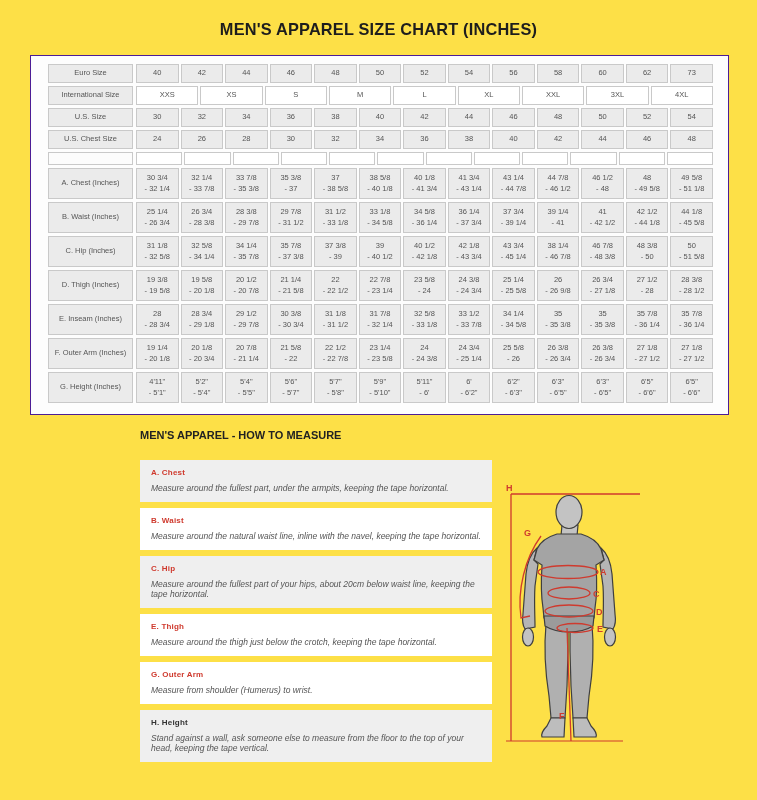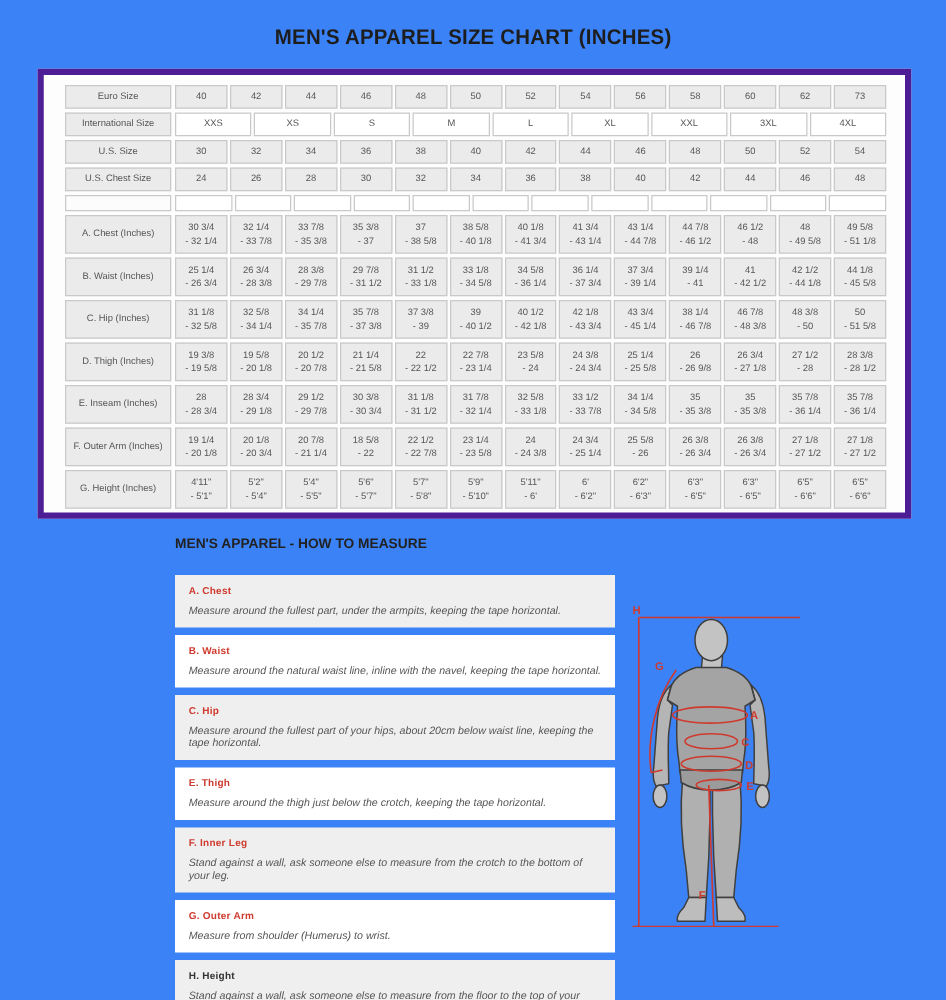--- a/index.html
+++ b/index.html
@@ -1,26 +1,26 @@
 <!DOCTYPE html>
 <html><head>
 <meta charset="utf-8">
 <style>
   * { margin:0; padding:0; box-sizing:border-box; }
   html,body { width:757px; height:800px; background:#fff; font-family:"Liberation Sans", sans-serif; overflow:hidden; }
-  #stage { position:relative; width:757px; height:800px; background:#3b82f6; }
+  #stage { position:relative; width:757px; height:800px; background:#fde047; }
 
   
   .main-title { position:absolute; top:20px; left:0; width:100%; text-align:center;
     font-size:17px; font-weight:700; color:#1d1d1d; letter-spacing:.2px;
     transform:scaleX(.96); }
 
   
   .chart-box { position:absolute; left:30px; top:55px; width:699px; height:360px;
-    border:5px solid #4c1d95; background:#fdfdfd; padding:8px 14px 8px 17px; }
+    border:1px solid #4c1d95; background:#fdfdfd; padding:8px 14px 8px 17px; }
   .srow { display:flex; margin-bottom:3px; }
   .cell { border:1px solid #c9c9c9; background:#ebebeb; display:flex; flex-direction:column;
     align-items:center; justify-content:center; font-size:7.5px; color:#555; text-align:center;
     line-height:1.35; }
   .label-cell { width:85px; flex:none; margin-right:2px; background:#ebebeb; }
   .data-cell { flex:1; margin:0 1px; }
   .srow.short .cell { height:19px; }
   .srow.tall  .cell { height:31px; }
   .srow.tiny  .cell { height:13px; }
   .srow.white .data-cell { background:#ffffff; }
@@ -408,21 +408,21 @@
           </div>
           <div class="cell data-cell">
             <div>20 1/8</div>
             <div>- 20 3/4</div>
           </div>
           <div class="cell data-cell">
             <div>20 7/8</div>
             <div>- 21 1/4</div>
           </div>
           <div class="cell data-cell">
-            <div>18 5/8</div>
+            <div>21 5/8</div>
             <div>- 22</div>
           </div>
           <div class="cell data-cell">
             <div>22 1/2</div>
             <div>- 22 7/8</div>
           </div>
           <div class="cell data-cell">
             <div>23 1/4</div>
             <div>- 23 5/8</div>
           </div>
@@ -524,24 +524,20 @@
         <div class="htm-head red">B. Waist</div>
         <div class="htm-text">Measure around the natural waist line, inline with the navel, keeping the tape horizontal.</div>
       </div>
       <div class="htm-sec shaded">
         <div class="htm-head red">C. Hip</div>
         <div class="htm-text">Measure around the fullest part of your hips, about 20cm below waist line, keeping the tape horizontal.</div>
       </div>
       <div class="htm-sec">
         <div class="htm-head red">E. Thigh</div>
         <div class="htm-text">Measure around the thigh just below the crotch, keeping the tape horizontal.</div>
-      </div>
-      <div class="htm-sec shaded">
-        <div class="htm-head red">F. Inner Leg</div>
-        <div class="htm-text">Stand against a wall, ask someone else to measure from the crotch to the bottom of your leg.</div>
       </div>
       <div class="htm-sec">
         <div class="htm-head red">G. Outer Arm</div>
         <div class="htm-text">Measure from shoulder (Humerus) to wrist.</div>
       </div>
       <div class="htm-sec shaded">
         <div class="htm-head dark">H. Height</div>
         <div class="htm-text">Stand against a wall, ask someone else to measure from the floor to the top of your head, keeping the tape vertical.</div>
       </div>
     </div>

